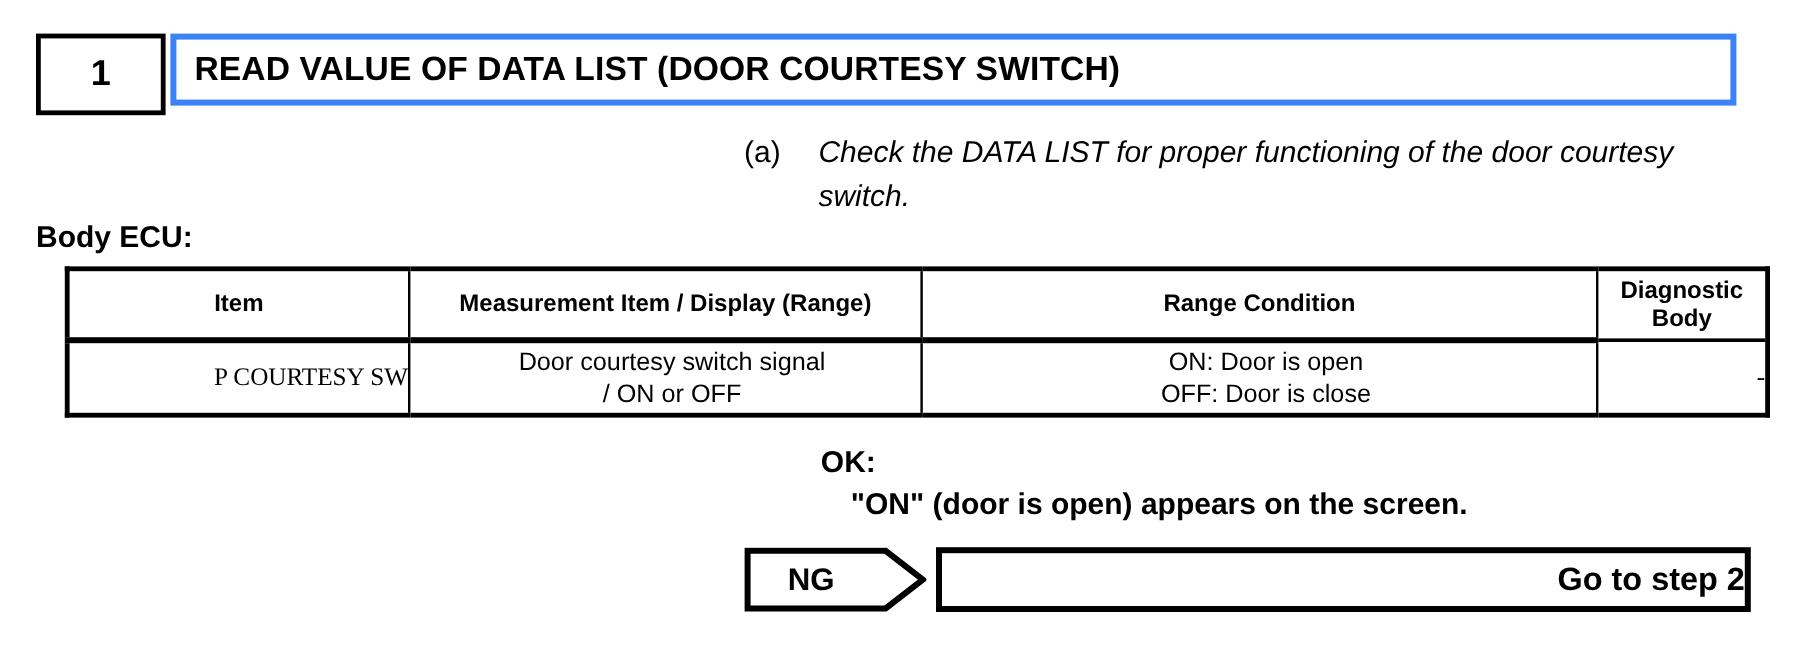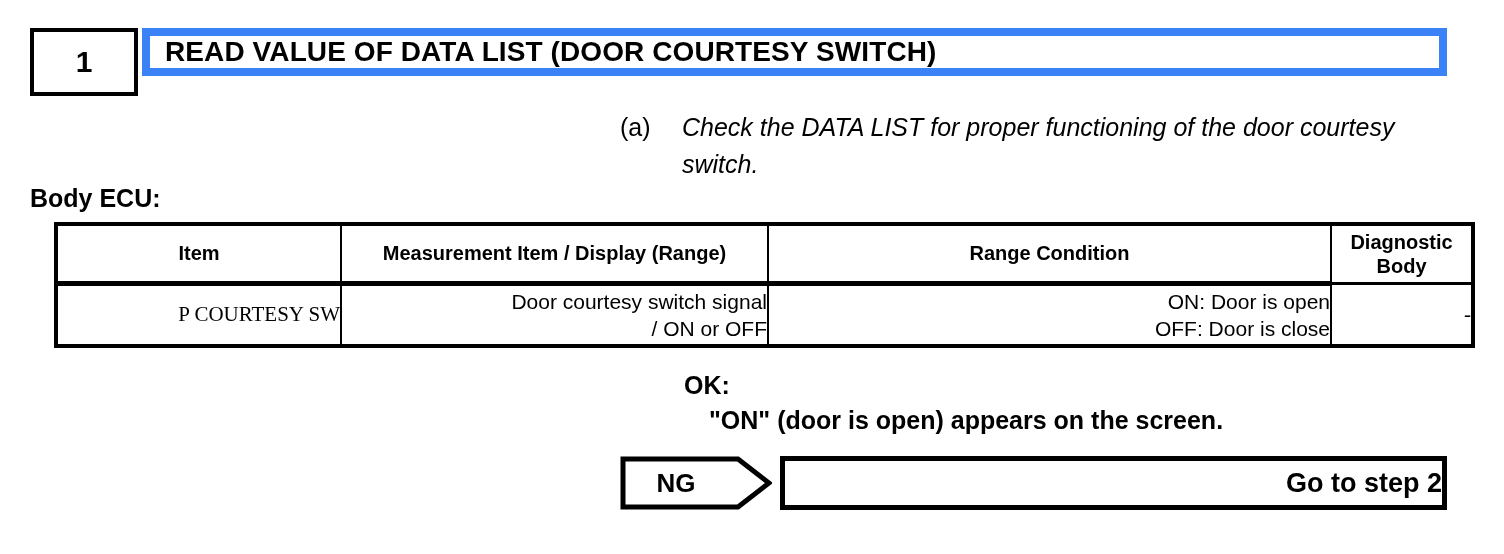--- a/index.html
+++ b/index.html
@@ -40,22 +40,22 @@
   .step-number-box .num {
     font-size: 30px;
     font-weight: bold;
     line-height: 1;
   }
   .step-title-box {
     position: absolute;
     left: 112px;
     top: 0;
     right: 0;
-    height: 48px;
-    border: 8px solid #3b82f6;
+    height: 60px;
+    border: 5px solid #3b82f6;
     box-sizing: border-box;
     display: flex;
     align-items: center;
   }
   .step-title-box .title {
     font-size: 28px;
     font-weight: bold;
     padding-left: 15px;
     letter-spacing: 0.1px;
     white-space: nowrap;
@@ -132,21 +132,21 @@
     vertical-align: middle;
     font-size: 21px;
     font-weight: normal;
     line-height: 27px;
   }
   .data-table tbody td.center {
     text-align: right;
     font-family: Liberation Serif, serif;
   }
   .data-table tbody td.left {
-    text-align: right;
+    text-align: center;
     padding-left: 11px;
   }
   .data-table tbody td .line {
     display: block;
     white-space: nowrap;
   }
   .data-table tbody td.outer-left  { border-left-width: 4px; }
   .data-table tbody td.outer-right { border-right-width: 4px; }
   .data-table tbody tr { }
   .data-table tbody td { border-bottom-width: 4px; }
@@ -173,20 +173,21 @@
     white-space: nowrap;
   }
 
   
   .ng-row {
     position: absolute;
     left: 620px;
     top: 456px;
     width: 827px;
     height: 54px;
+    padding-left: 12px;
   }
   .ng-tag {
     position: absolute;
     left: 0;
     top: 0;
     width: 152px;
     height: 54px;
   }
   .ng-tag svg {
     position: absolute;

